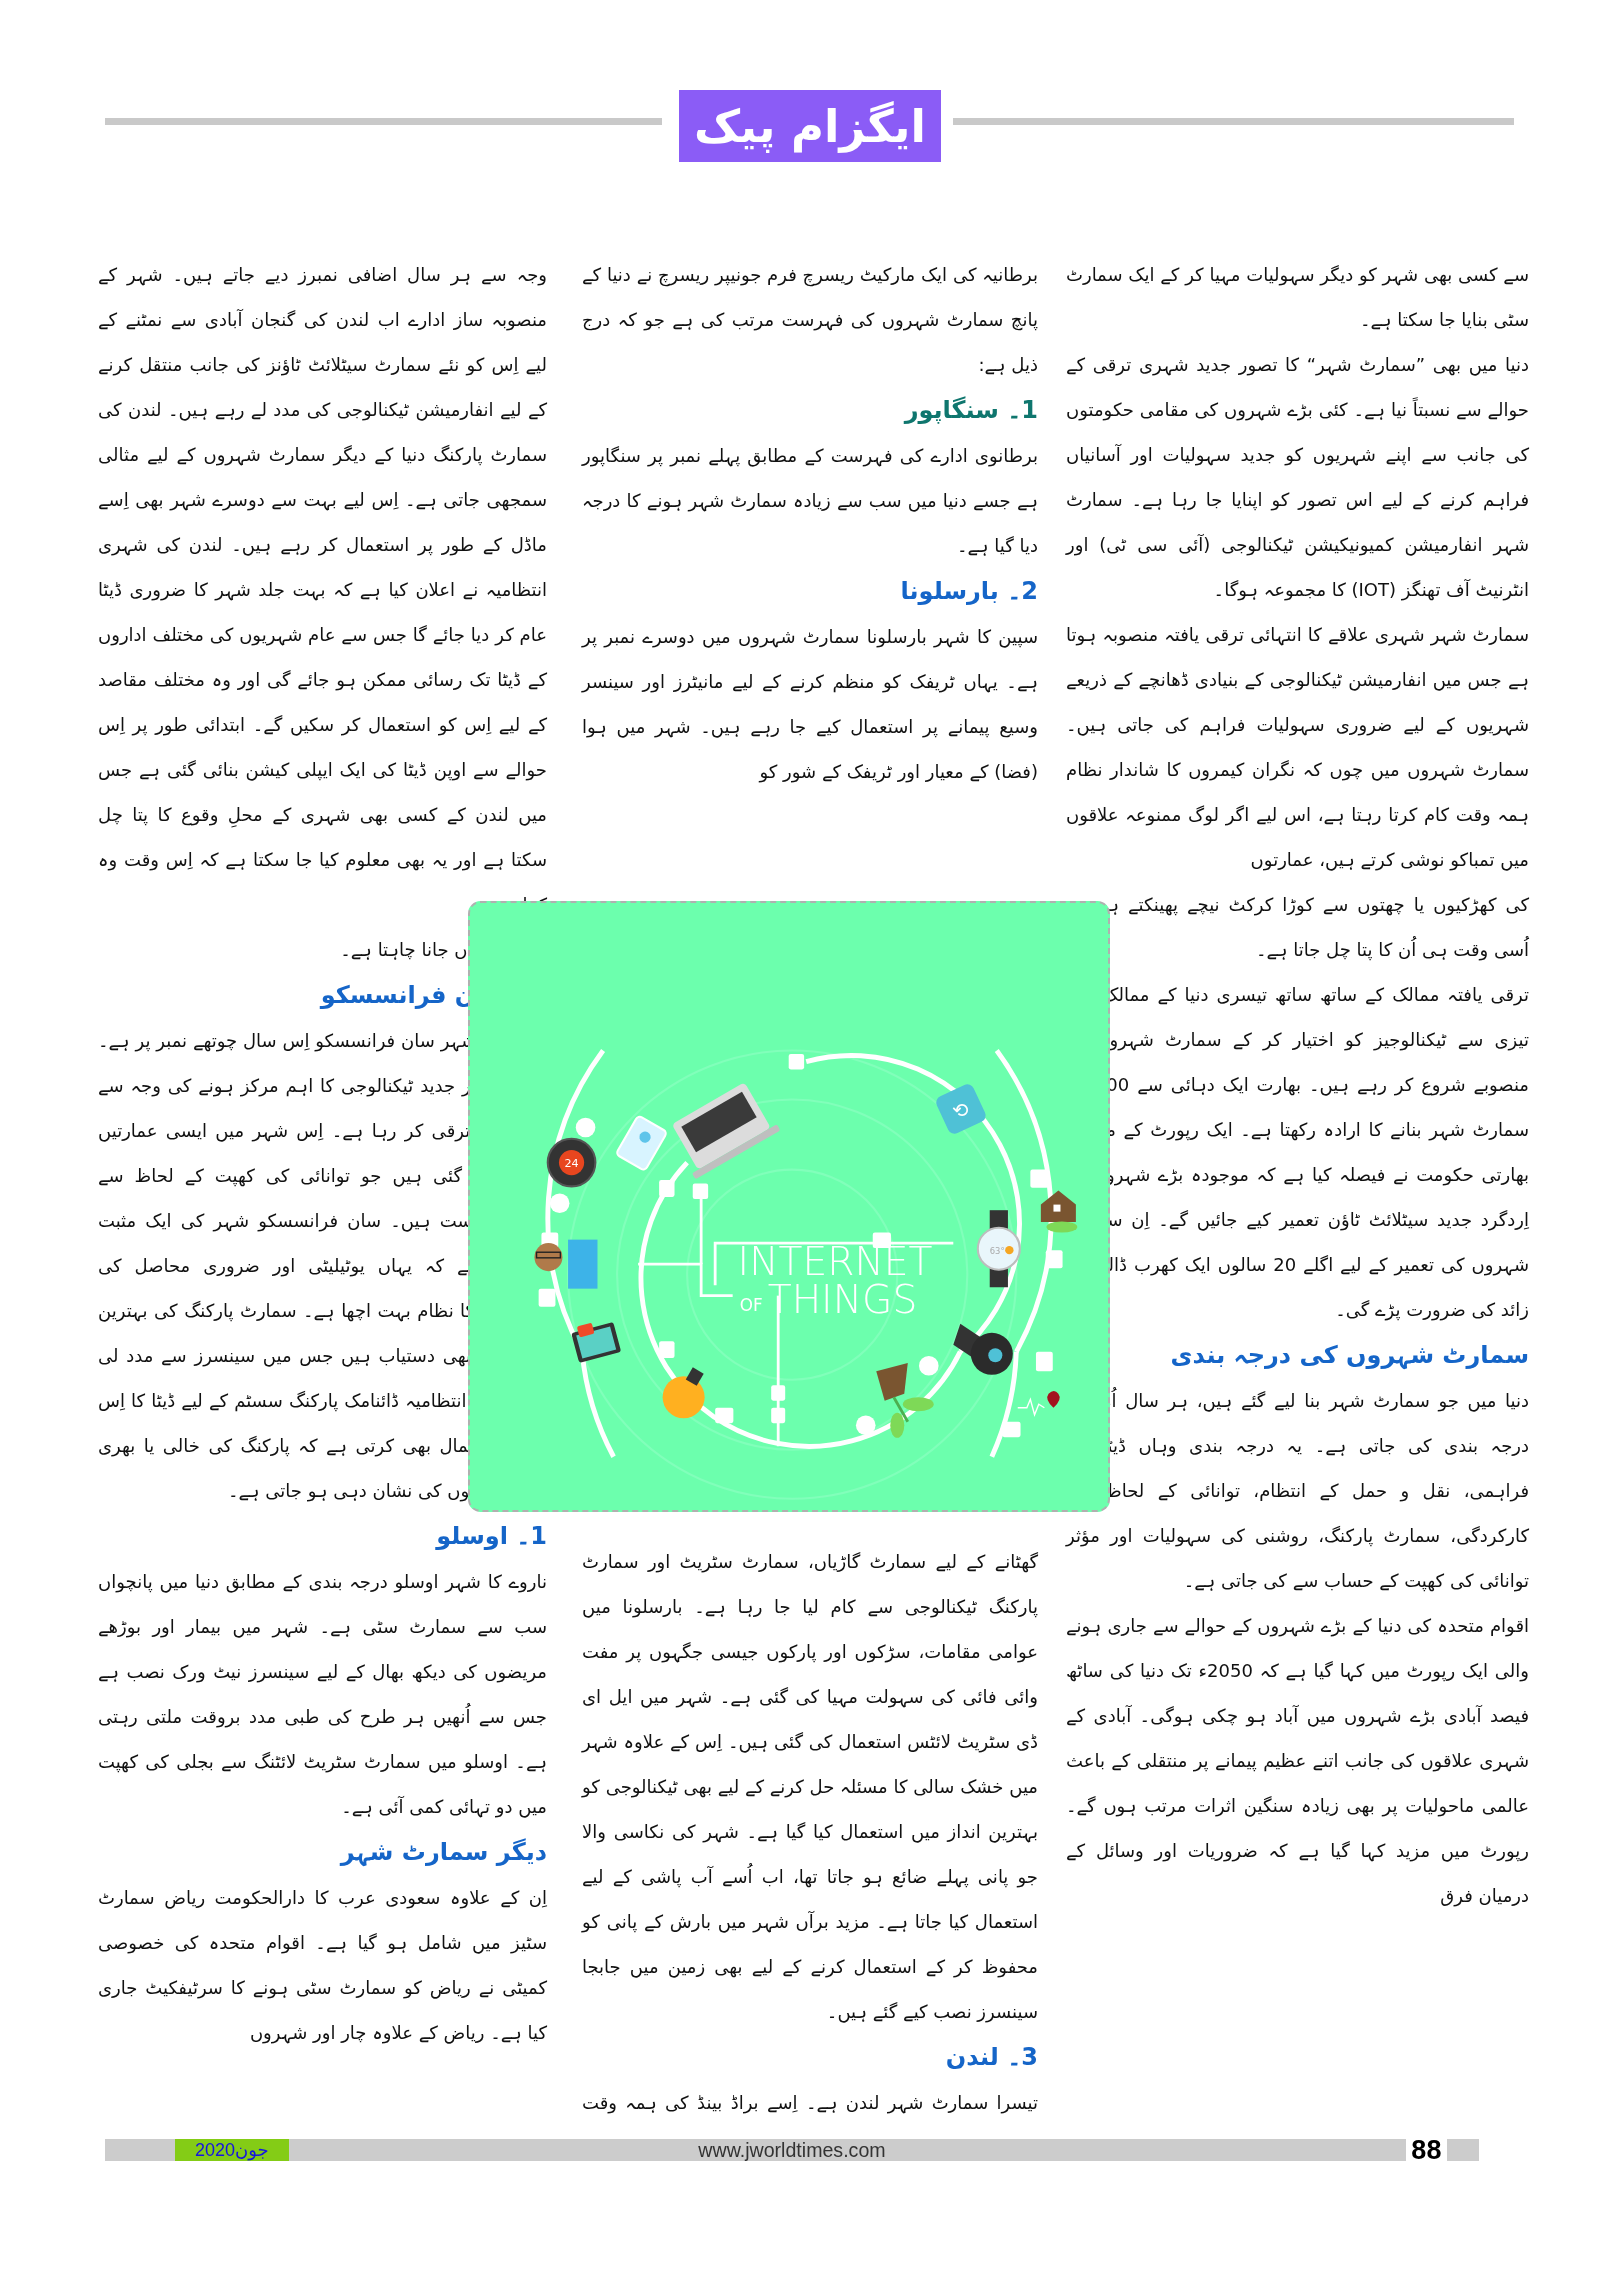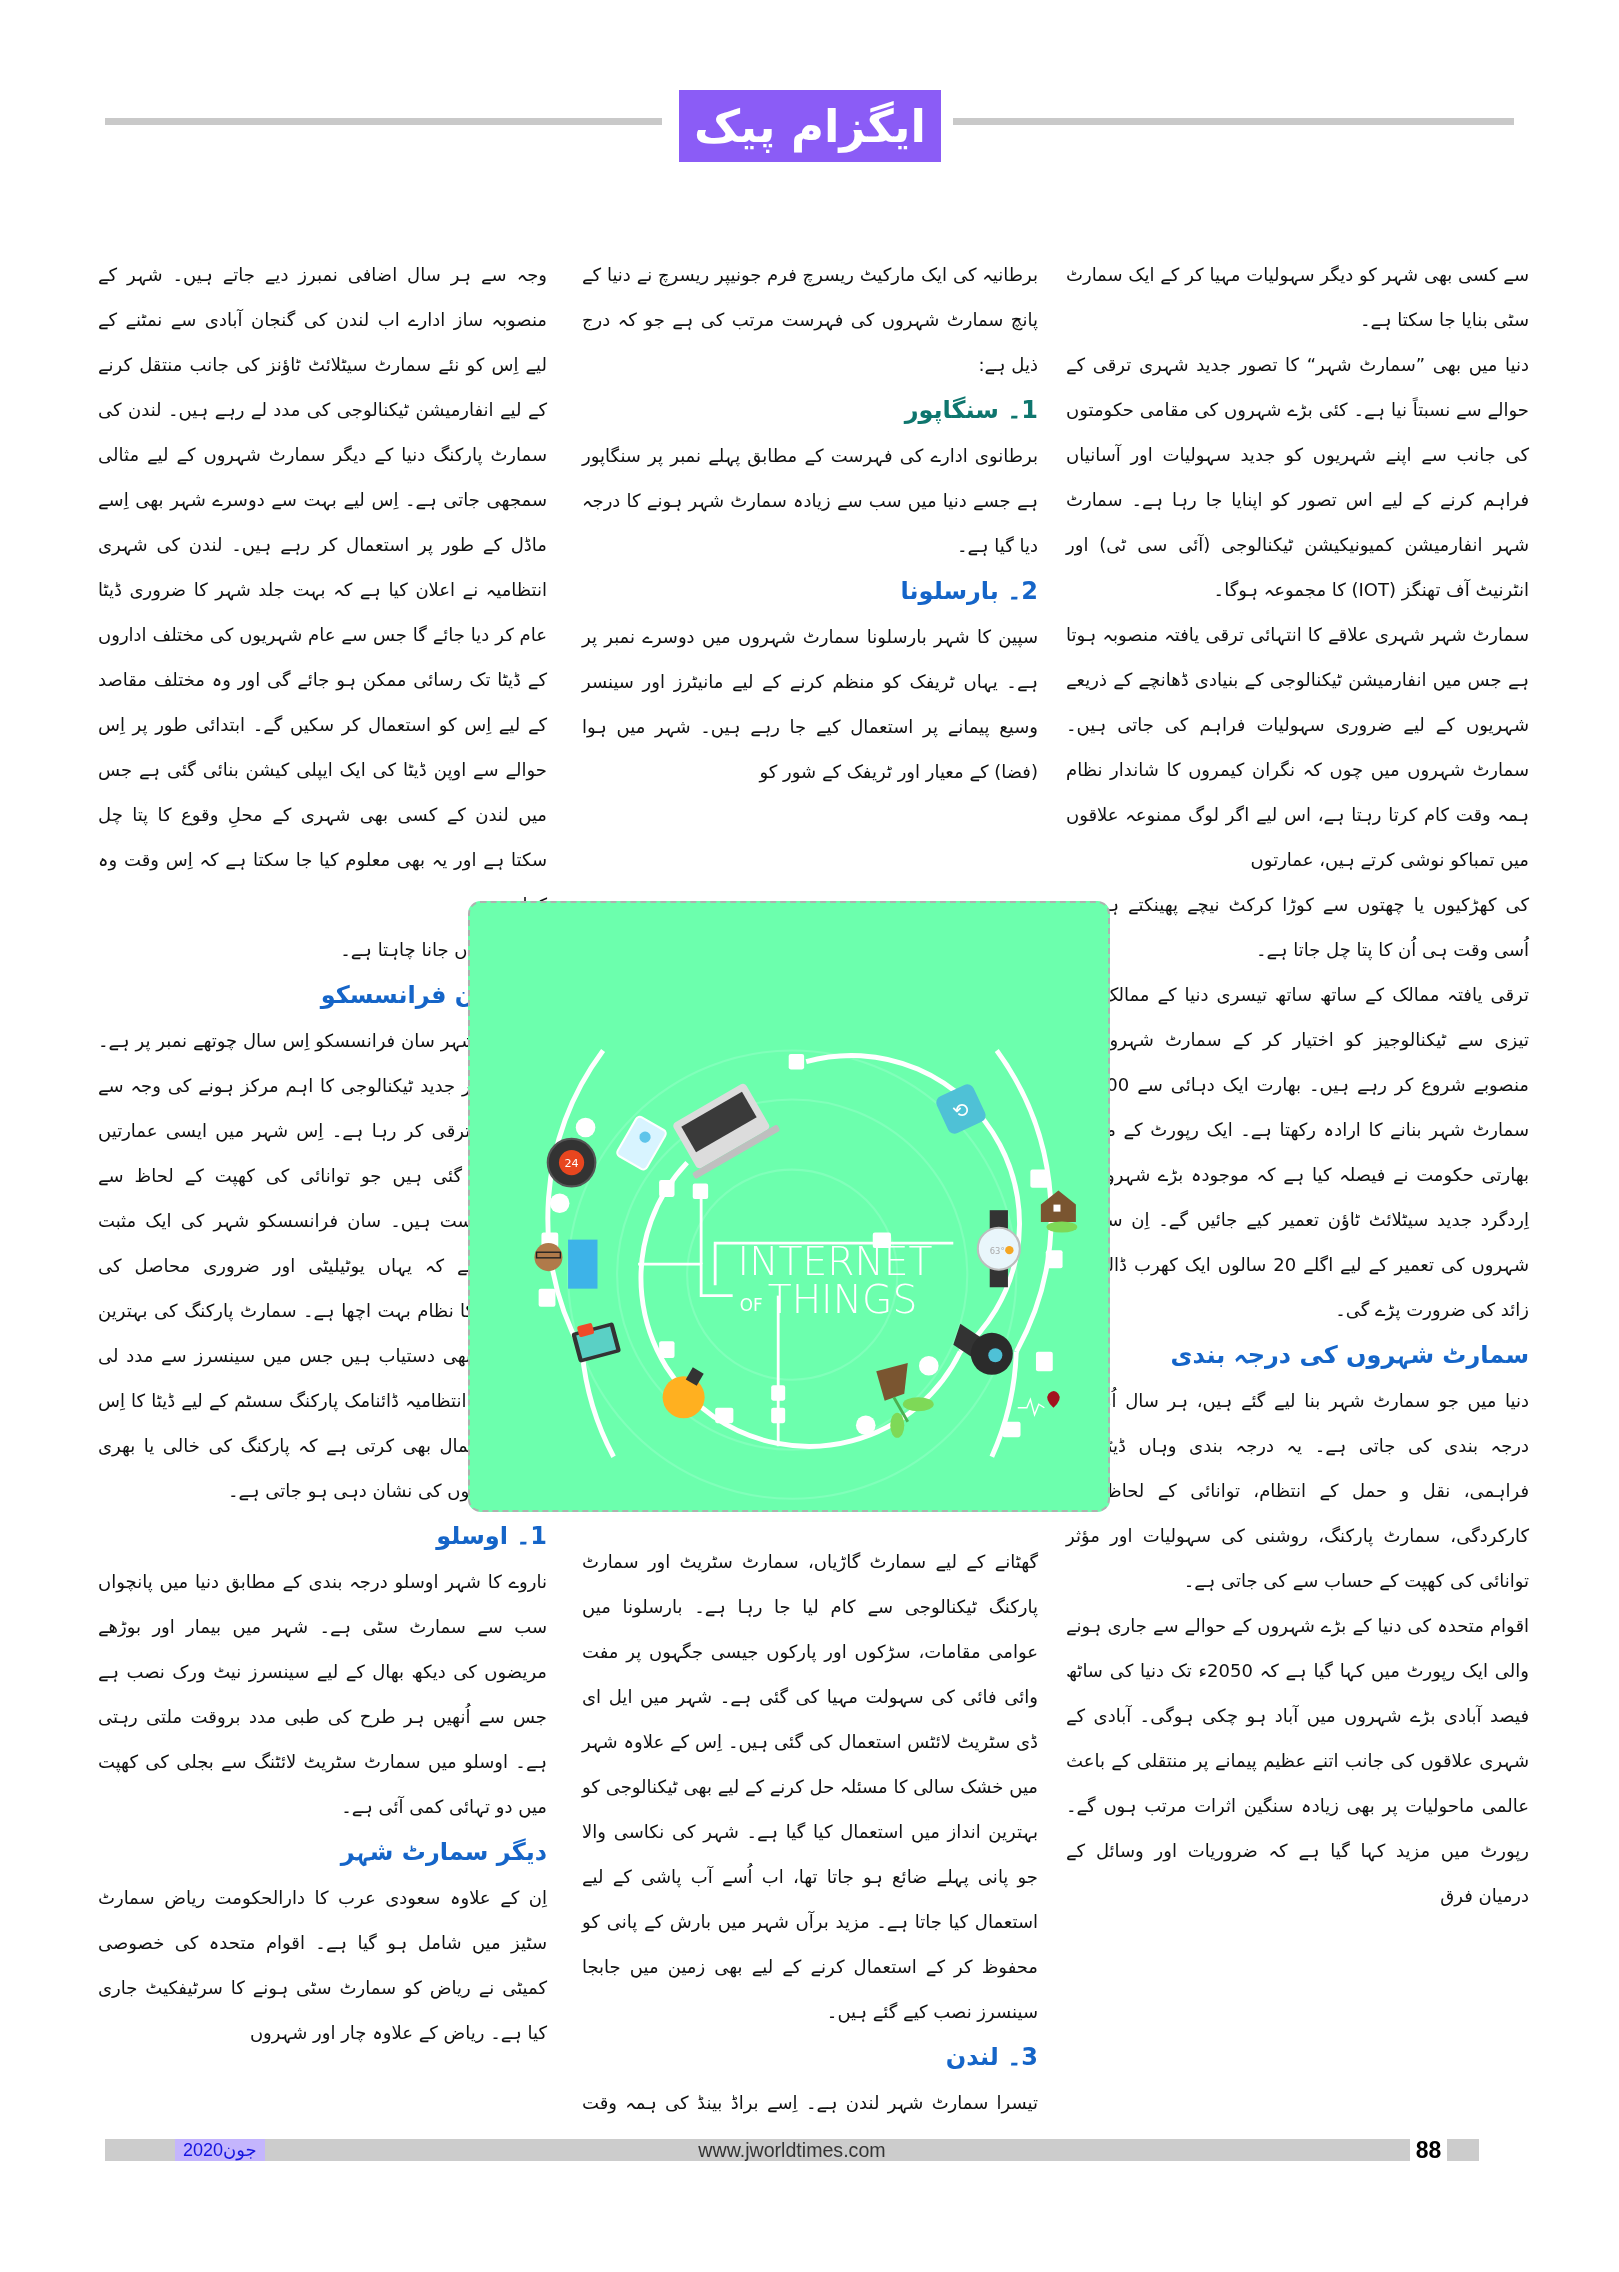--- a/index.html
+++ b/index.html
@@ -21,26 +21,26 @@
 
   
   .wrapR { margin-left: 49px; }   
   .wrapL { margin-right: 49px; }  
 
   .imgbox { position: absolute; left: 468px; top: 901px; width: 642px; height: 611px;
             background: #6cffad; border: 2.8px dashed #b0b0b0; border-radius: 12.6px; box-sizing: border-box; }
   .imgbox svg { position: absolute; left: 0; top: 0; }
 
   .footer { position: absolute; left: 105px; top: 2139px; width: 1374px; height: 22.4px; background: #cccccc; }
-  .footer .date { position: absolute; left: 70px; top: 0; height: 22.4px; padding: 0 8px; background: #c4b5fd;
+  .footer .date { position: absolute; left: 70px; top: 0; height: 22.4px; padding: 0 20px; background: #84cc16;
                   color: #1515e0; font-size: 18px; line-height: 22.4px; font-family: "Liberation Sans", sans-serif; }
   .footer .url { position: absolute; left: 0; right: 0; text-align: center; top: 0; color: #333;
                  font-size: 19.6px; line-height: 22.4px; font-family: "Liberation Sans", sans-serif; }
   .footer .page { position: absolute; right: 32px; top: -4.2px; height: 31px; padding: 0 5.6px; background: #fff;
-                  color: #000; font-weight: bold; font-size: 23px; line-height: 31px;
+                  color: #000; font-weight: bold; font-size: 27px; line-height: 31px;
                   font-family: "Liberation Sans", sans-serif; }
 </style>
 </head>
 <body>
 
 <div class="hline" style="left:105px; width:557px;"></div>
 <div class="hline" style="left:953px; width:561px;"></div>
 <div class="banner" style="background: #8b5cf6;">
   <span>ایگزام پیک</span>
 </div>

